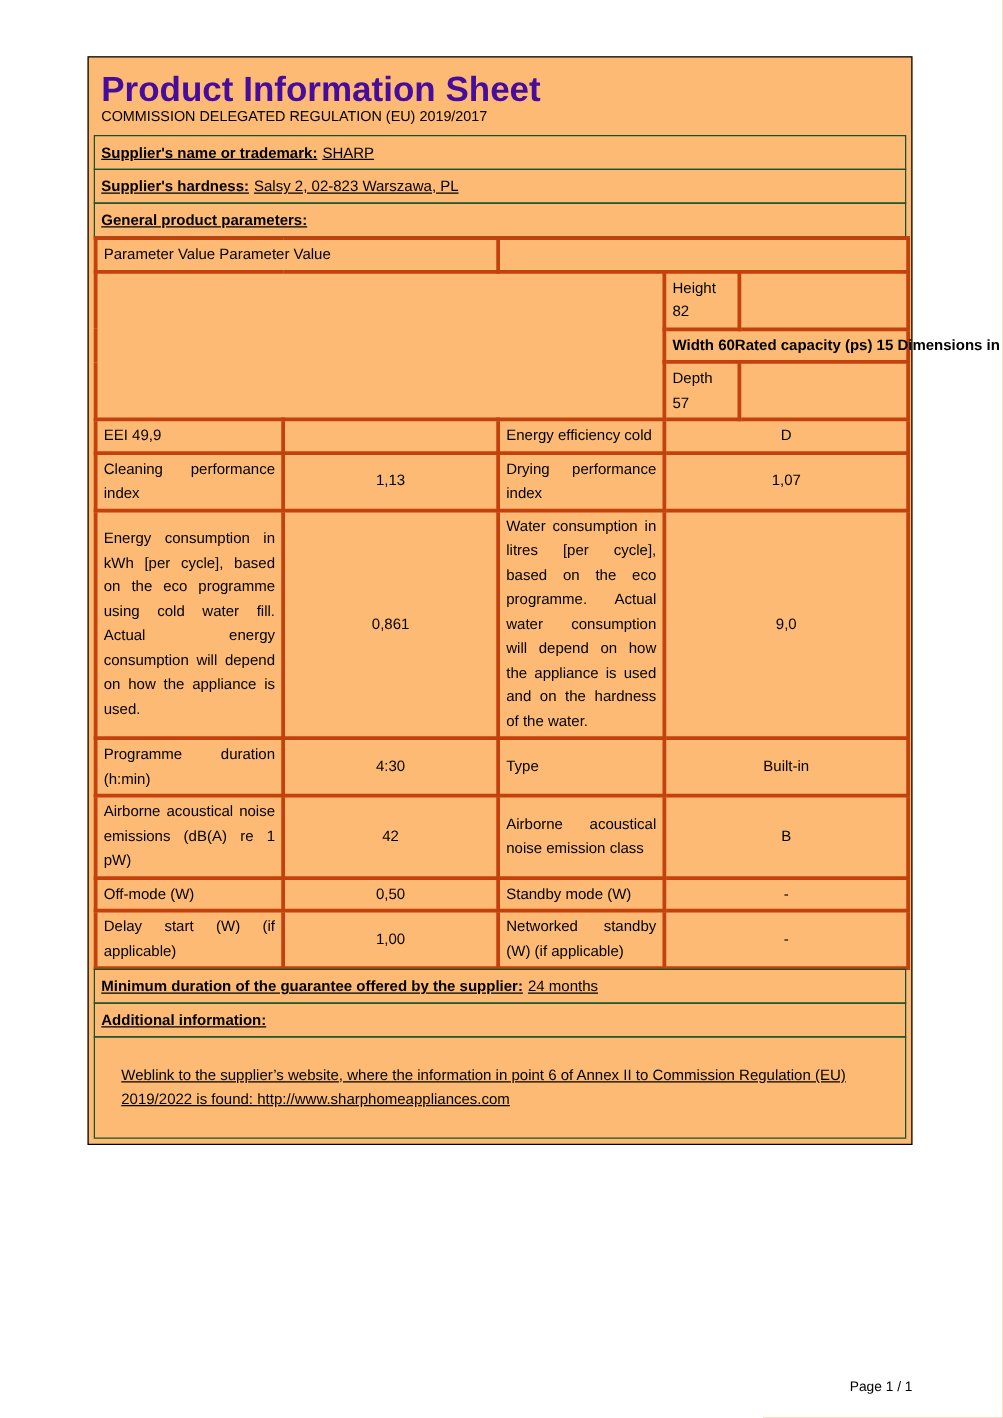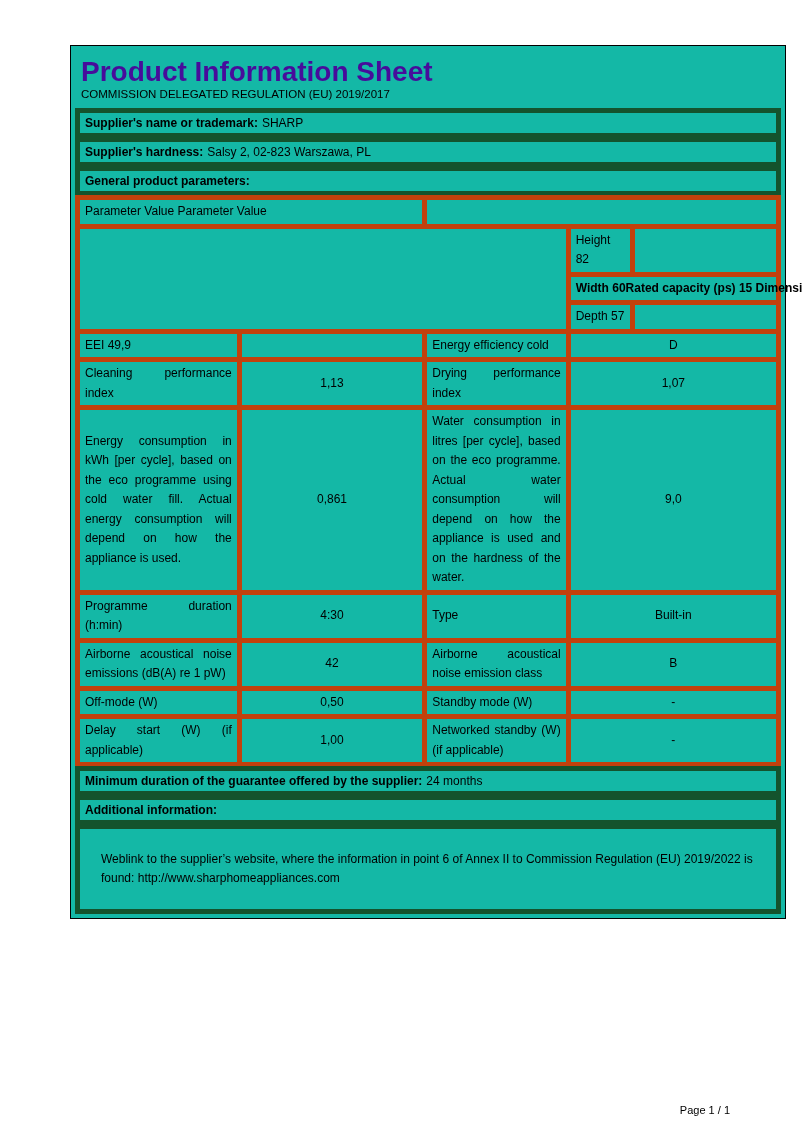--- a/index.html
+++ b/index.html
@@ -2,44 +2,44 @@
 <html><head>
 <meta charset="utf-8">
 <style>
   html,body { margin:0; padding:0; }
   body {
     width:802px; height:1134px; position:relative;
     background:#ffffff; color:#000;
     font-family:"Liberation Sans", sans-serif;
   }
   .sheet {
-    position:absolute; left:70px; top:45px; width:716px;
-    box-sizing:border-box; border:1px solid #000; background:#14b8a6;
+    position:absolute; left:70px; top:45px; width:660px;
+    box-sizing:border-box; border:1px solid #000; background:#fdba74;
     padding:4px;
   }
   .title-block { padding:6px 6px 9px 6px; }
   .page-title { margin:0; font-size:28px; font-weight:bold; color:#470C9B; }
   .subtitle { font-size:11.5px; }
 
   .row {
-    border:5px solid #14532d; margin-top:-1px;
+    border:1px solid #14532d; margin-top:-1px;
     min-height:28px; box-sizing:border-box;
     display:flex; align-items:center;
-    padding:2px 5px; font-size:12px; line-height:16px;
+    padding:2px 5px; font-size:12px; line-height:16px;text-decoration:underline;
   }
   .row .lbl { font-weight:bold; }
   .row .val { margin-left:4px; }
   .row--block { display:block; padding:21px; line-height:19px; min-height:44px; }
 
   table.ptable {
     width:100%; border-collapse:collapse; table-layout:fixed;
     margin-top:-1px; font-size:12px;
   }
   table.ptable td {
-    border:5px solid #c2410c; padding:2px 5px;
+    border:3px solid #c2410c; padding:2px 5px;
     vertical-align:middle; line-height:19.5px;
     box-sizing:border-box;
   }
   td.header-cell { height:18px; line-height:16px; }
   td.dim-cell { height:20px; line-height:17px; padding:1px 5px; }
   td.label-cell { text-align:justify; }
   td.value-cell { text-align:center; }
   td.overflow-cell span { white-space:nowrap;font-weight:bold; }
 
   .footer {

